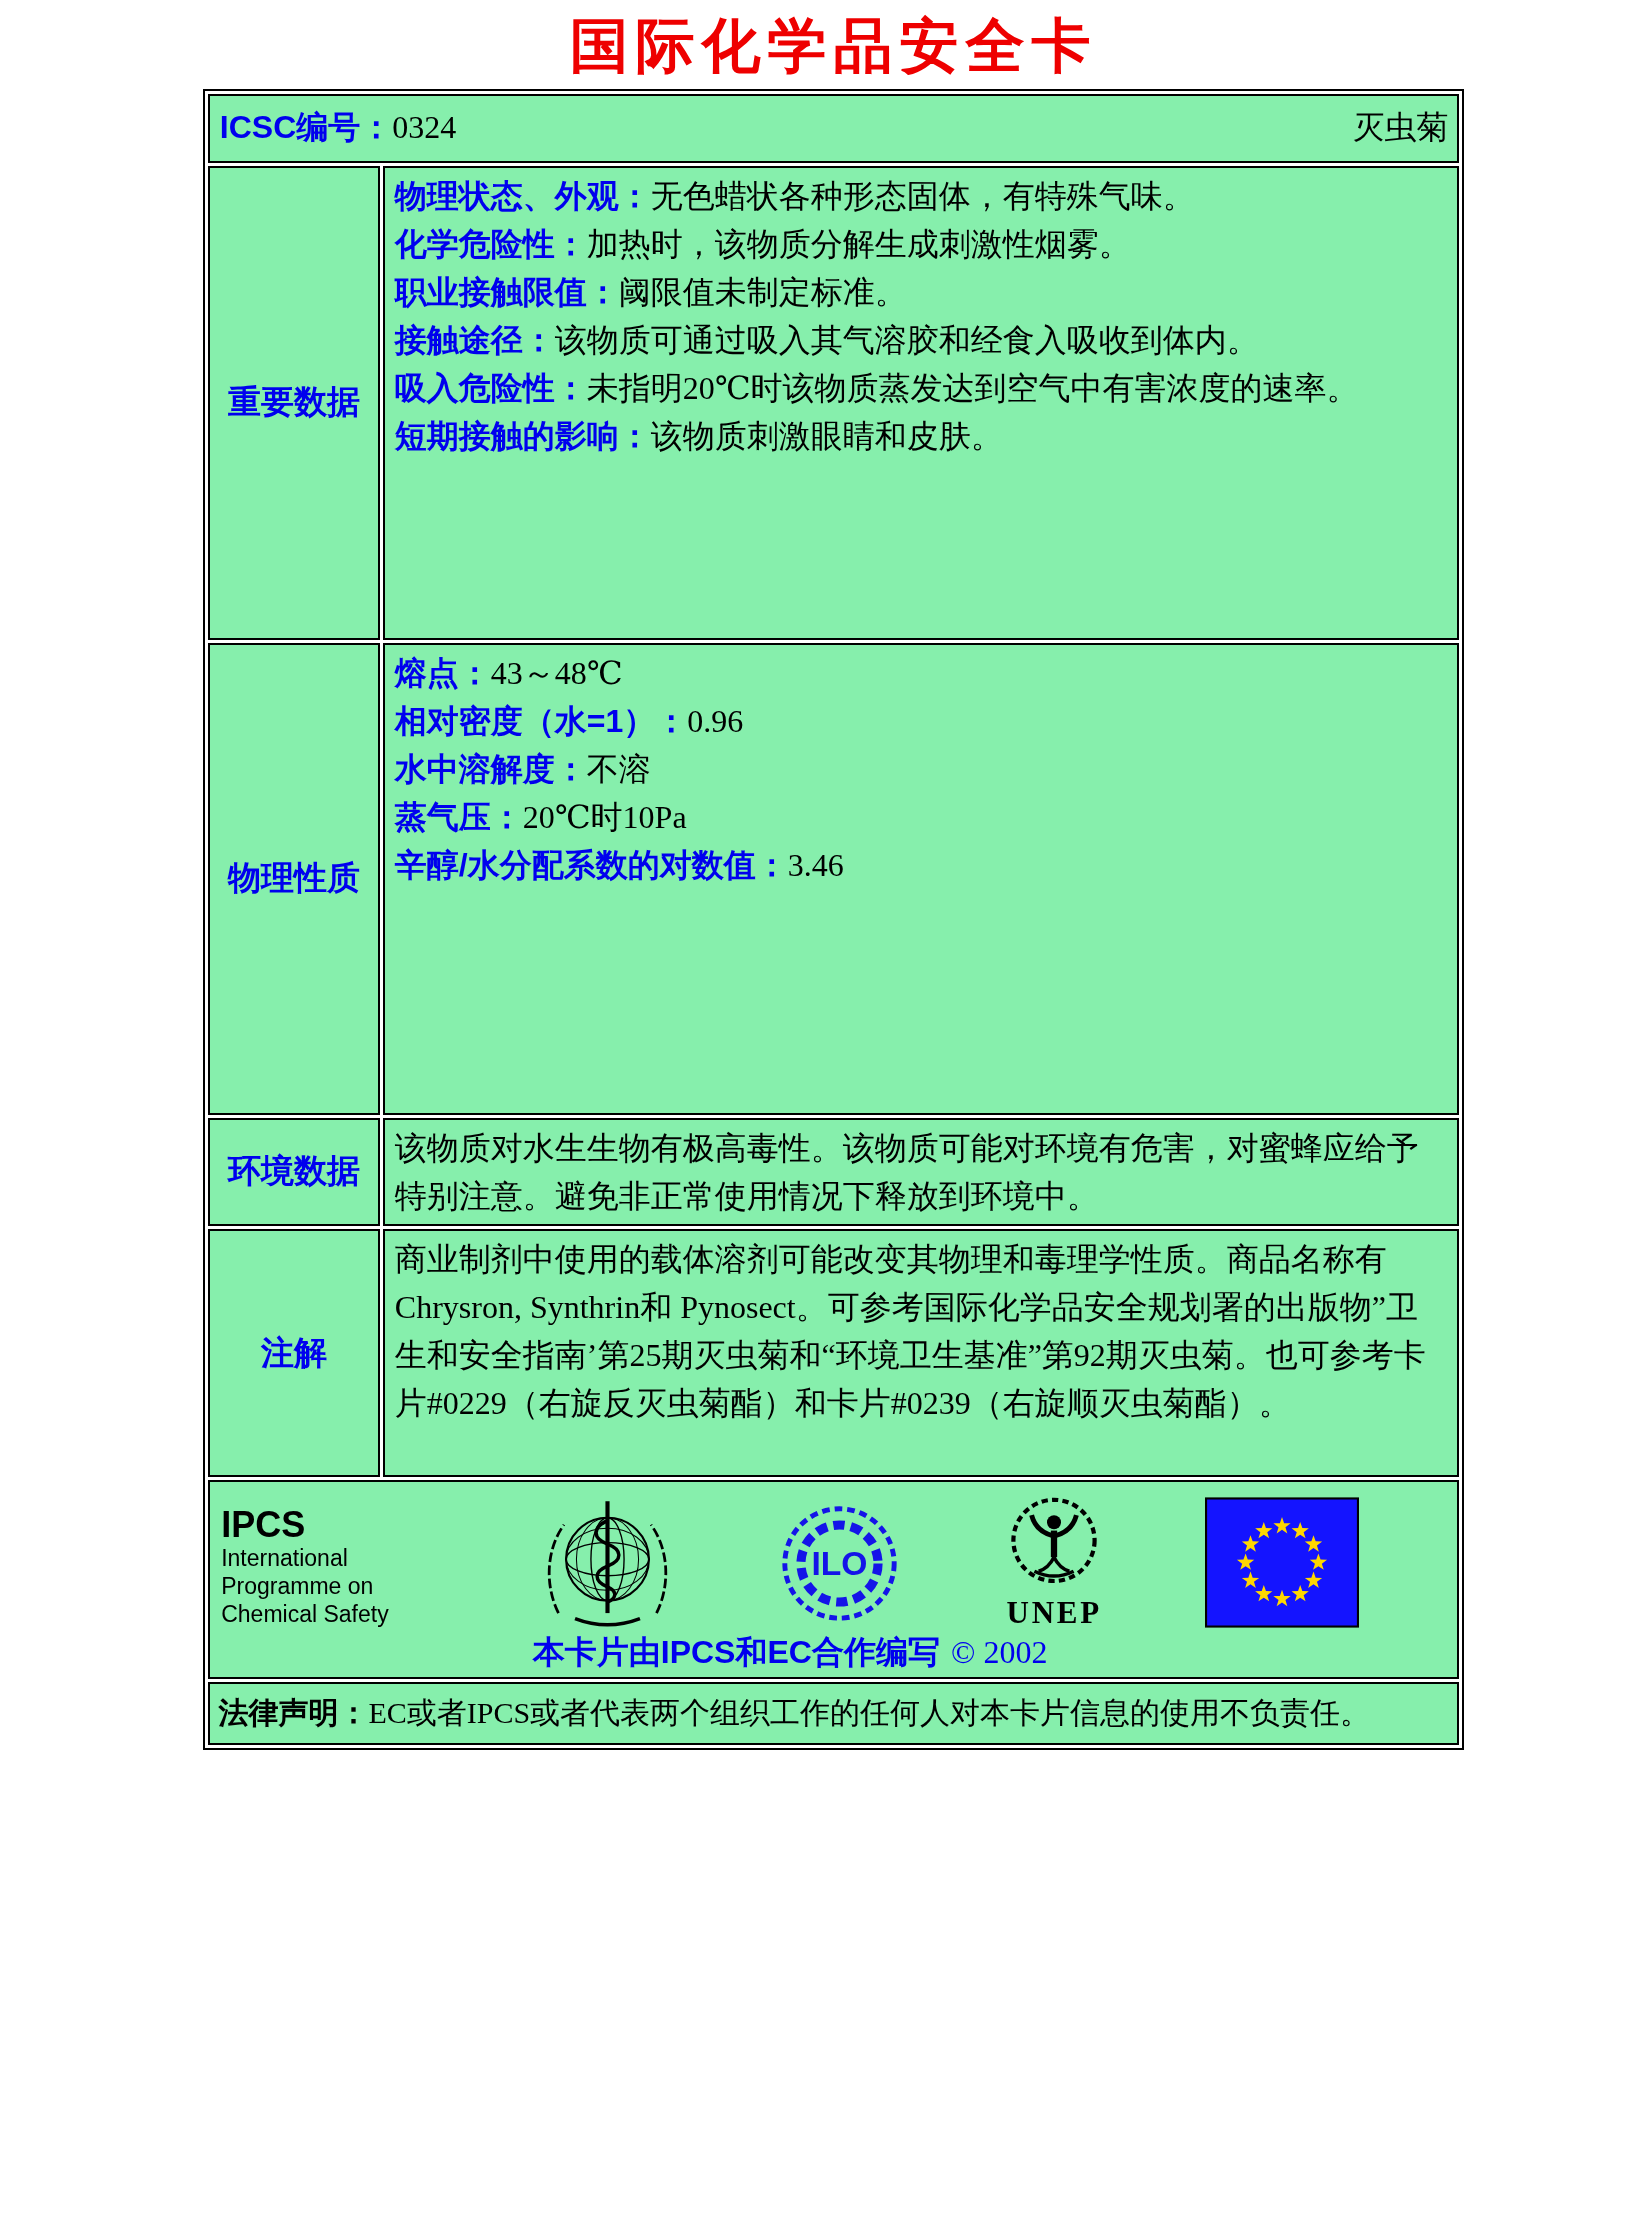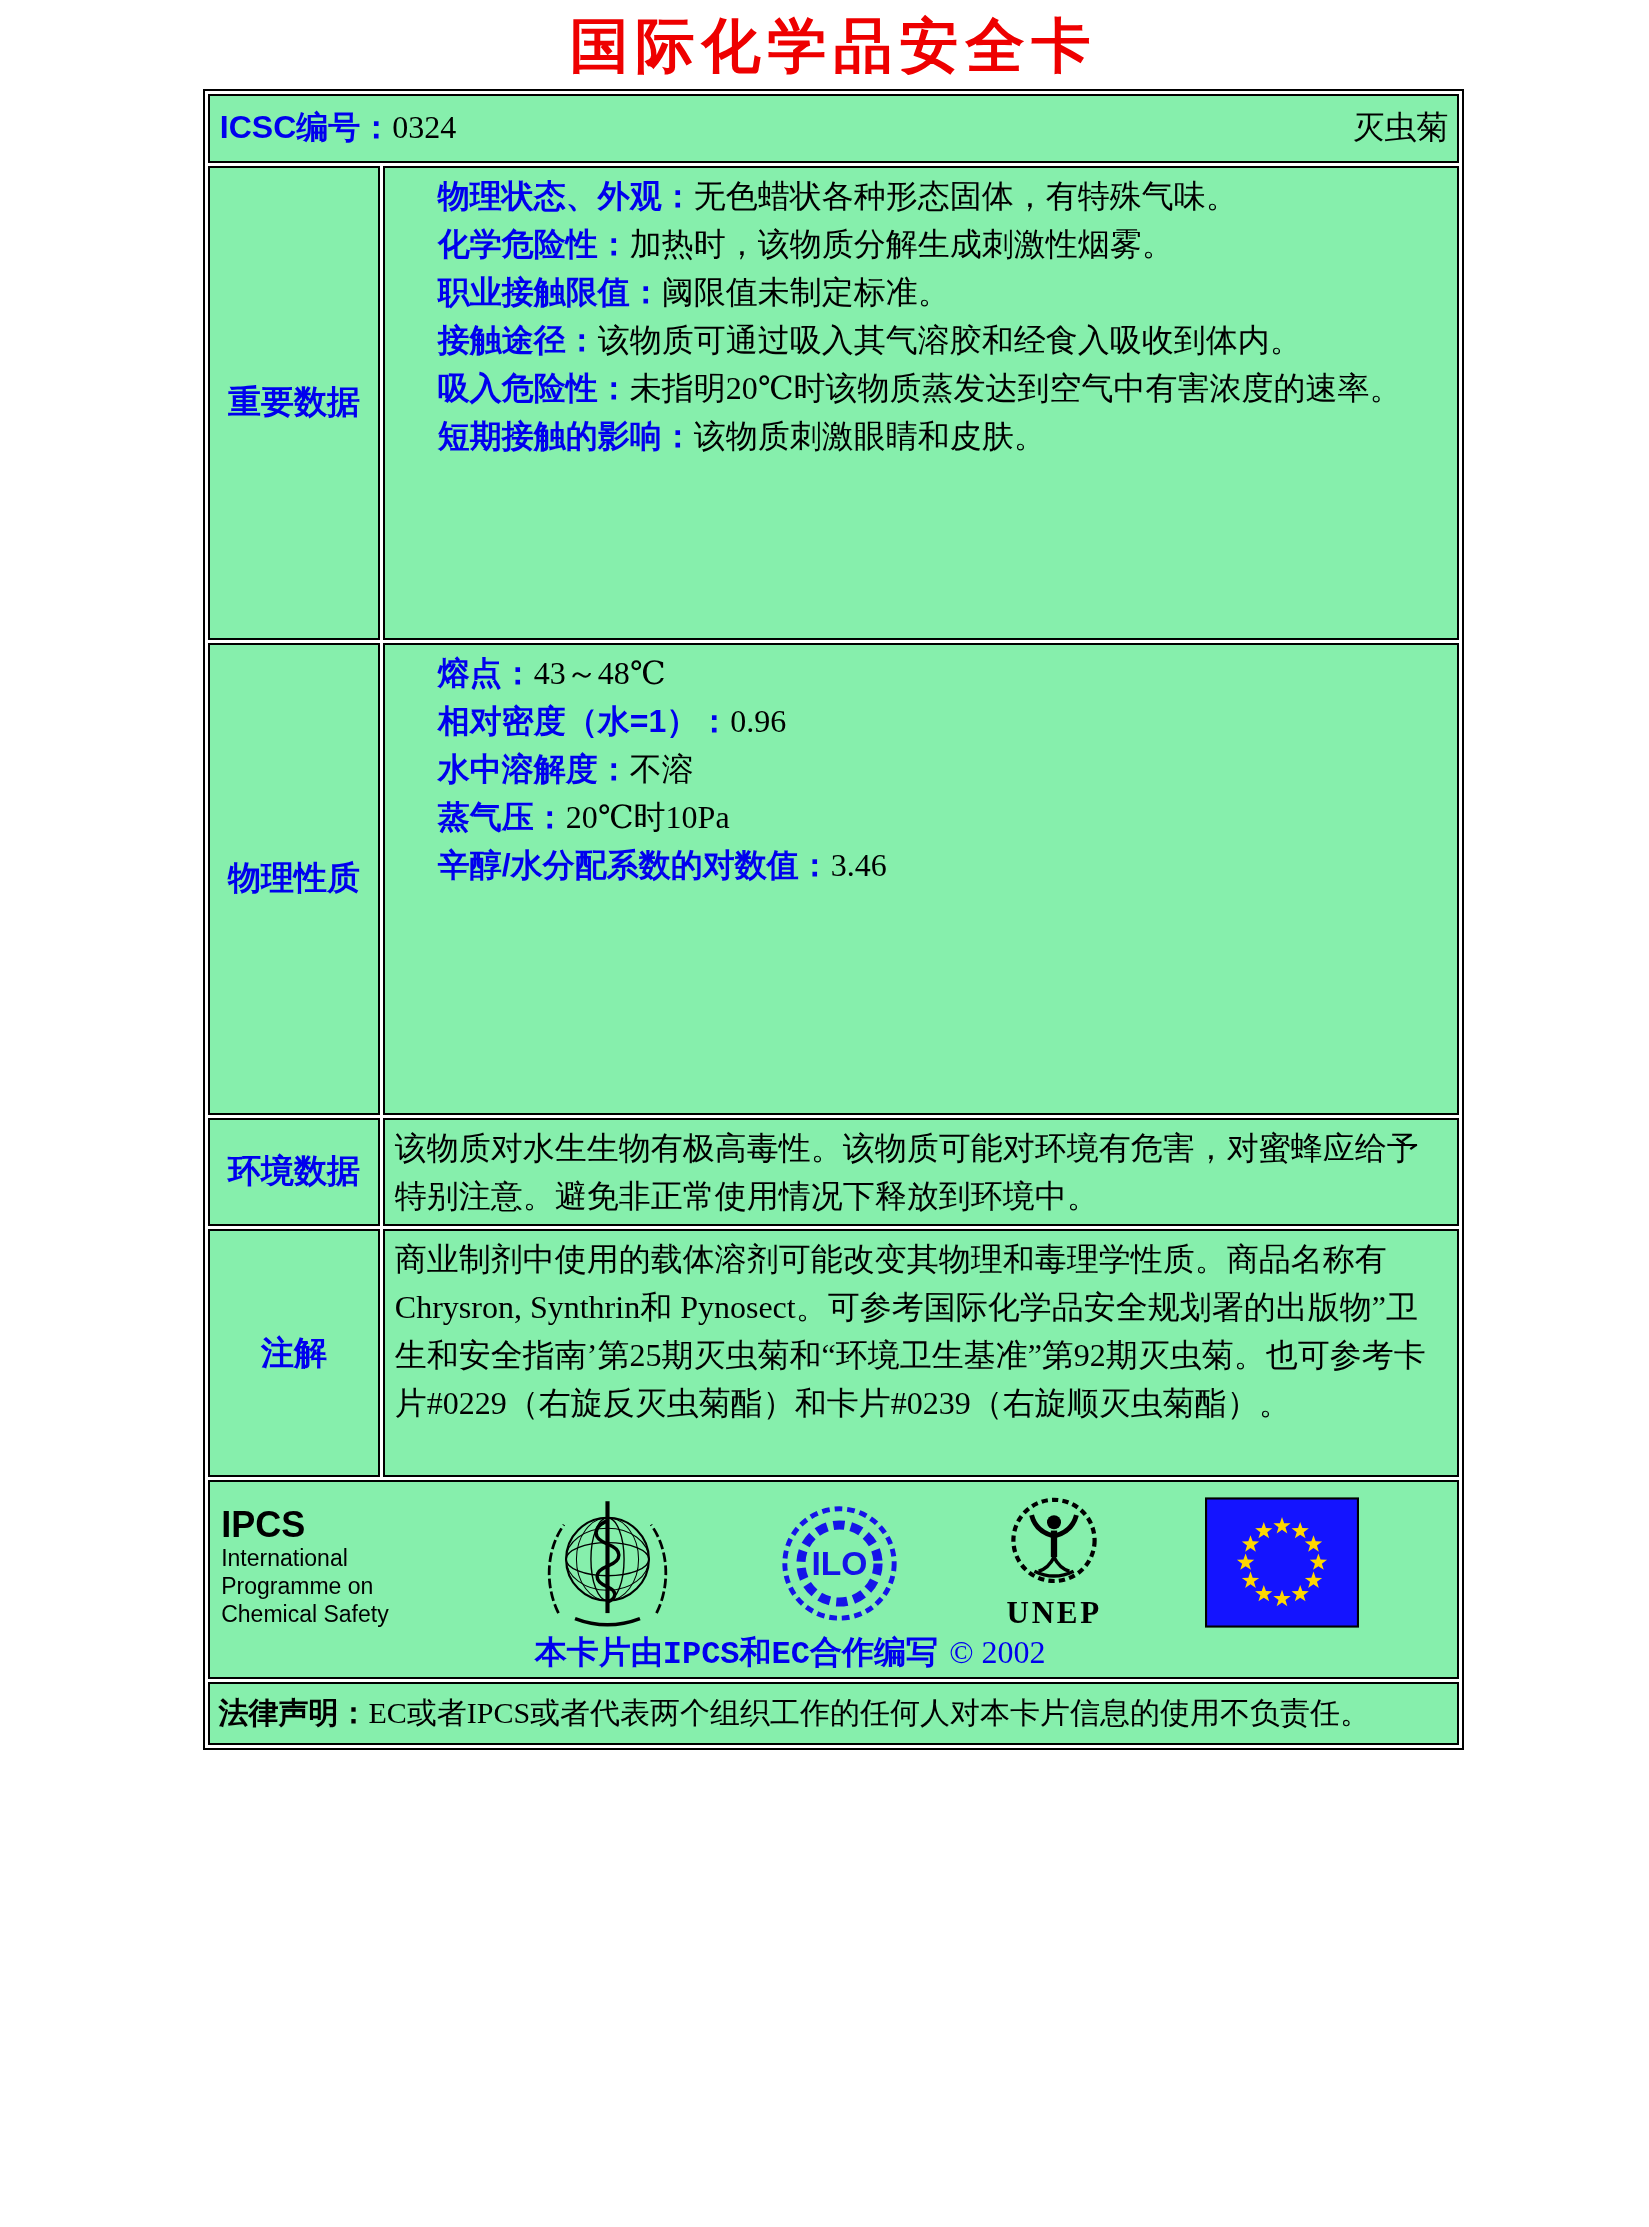--- a/index.html
+++ b/index.html
@@ -74,21 +74,20 @@
   }
   .content-cell{
     padding:4.2px 9.8px 4.2px 9.8px;
     font-size:32px;
     line-height:1.5;
   }
   .kv-line .kv-key{
     font-family:"Liberation Sans","DejaVu Sans",sans-serif;
     font-weight:bold;
     color:var(--accent-blue);
-    margin-left:43px;
   }
   .kv-line .kv-val{color:#000;}
   .para{display:block;}
 
   
   .logos-cell{padding:8.4px 98px 2.8px 11.2px;}
   .logos-flex{
     display:flex;align-items:flex-end;justify-content:space-between;
   }
   .ipcs-block{width:219px;flex:0 0 auto;}
@@ -107,21 +106,21 @@
     margin-top:1.4px;
   }
   .caption-line{
     text-align:center;
     margin-top:2.8px;
     font-size:32px;
     color:var(--accent-blue);
     white-space:nowrap;
   }
   .caption-main{
-    font-family:Liberation Mono, monospace;
+    font-family:Liberation Sans, sans-serif;
     font-weight:bold;
   }
   .caption-copy{
     font-family:"Liberation Serif","DejaVu Serif",serif;
     margin-left:11.2px;
   }
   
   .legal-flex{
     display:flex;align-items:center;
     height:59px;padding:0 7px 0 8.4px;

